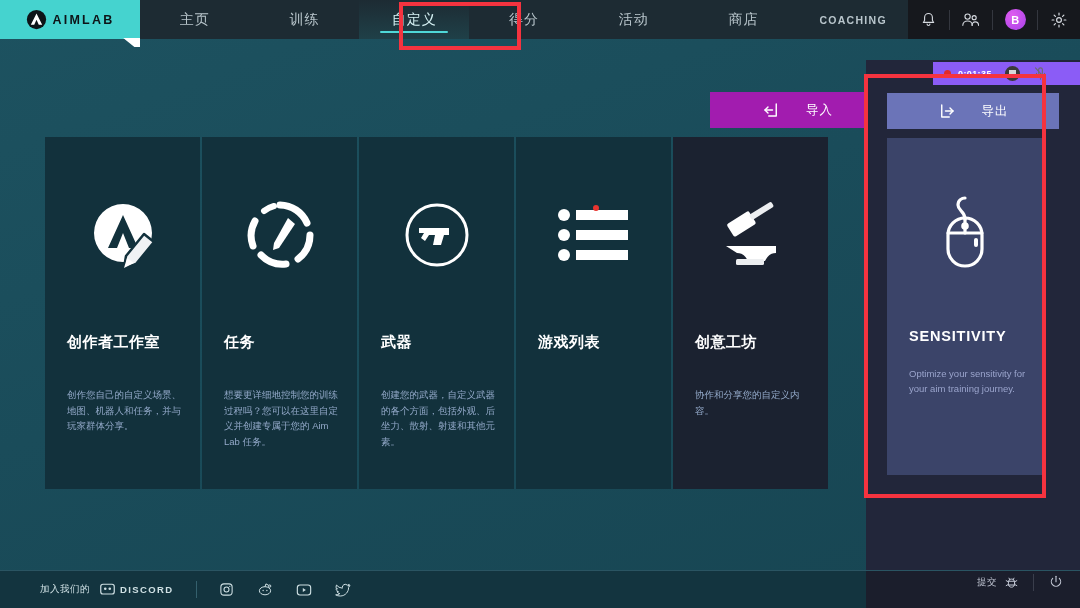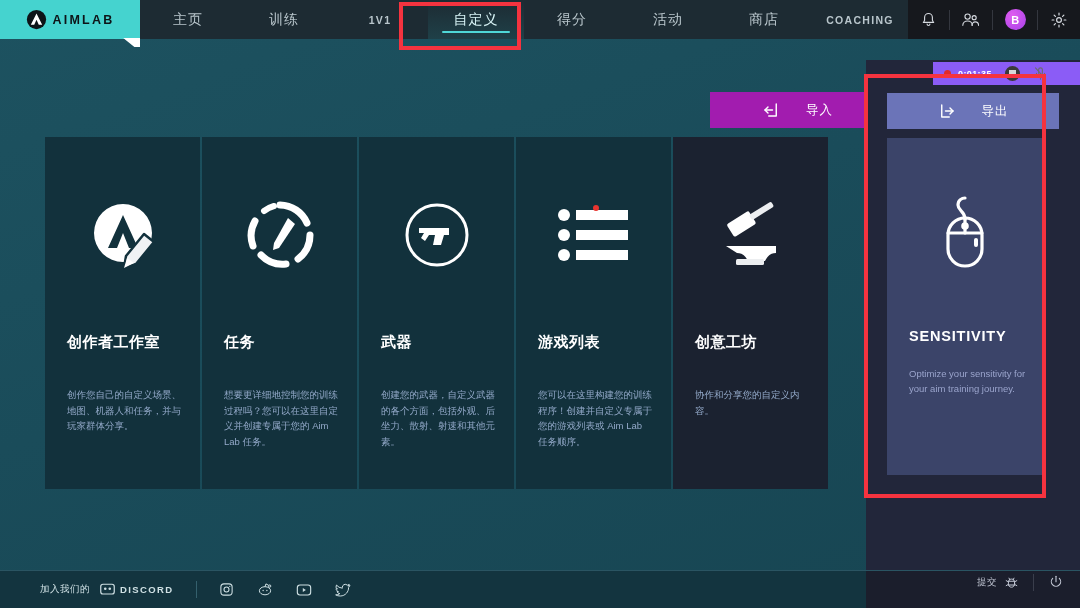--- a/index.html
+++ b/index.html
@@ -175,23 +175,20 @@
     <span class="logo-text">AIMLAB</span>
   </div>
 
   <div class="nav-tabs">
     <div class="nav-tab">
         <span>主页</span>
       </div>
     <div class="nav-tab">
         <span>训练</span>
       </div>
-    <div class="nav-tab latin">
-        <span>1V1</span>
-      </div>
     <div class="nav-tab active">
         <span>自定义</span>
       </div>
     <div class="nav-tab">
         <span>得分</span>
       </div>
     <div class="nav-tab">
         <span>活动</span>
       </div>
     <div class="nav-tab">
@@ -290,21 +287,20 @@
         <circle cx="8" cy="12" r="6" fill="#ffffff"></circle>
         <rect x="20" y="7" width="52" height="10" fill="#ffffff"></rect>
         <circle cx="8" cy="32" r="6" fill="#ffffff"></circle>
         <rect x="20" y="27" width="52" height="10" fill="#ffffff"></rect>
         <circle cx="8" cy="52" r="6" fill="#ffffff"></circle>
         <rect x="20" y="47" width="52" height="10" fill="#ffffff"></rect>
         <circle cx="40" cy="5" r="3" fill="#e8342f"></circle>
       </svg>
     </div>
     <div class="card-title">游戏列表</div>
-    <div class="card-desc">您可以在这里构建您的训练程序！创建并自定义专属于您的游戏列表或 Aim Lab 任务顺序。</div>
   </div>
 
   <div class="card dark">
     <div class="card-icon">
       <svg width="74" height="74" viewBox="0 0 74 74">
         <g transform="rotate(-32 37 30)">
           <rect x="18" y="14" width="26" height="15" rx="2" fill="#ffffff"></rect>
           <rect x="42" y="18" width="26" height="6" rx="2" fill="#eceef0"></rect>
         </g>
         <path d="M12 48 h50 v7 c-6 0 -9 4 -11 8 h-17 c-2 -4 -5 -8 -11 -8 z" fill="#ffffff"></path>

